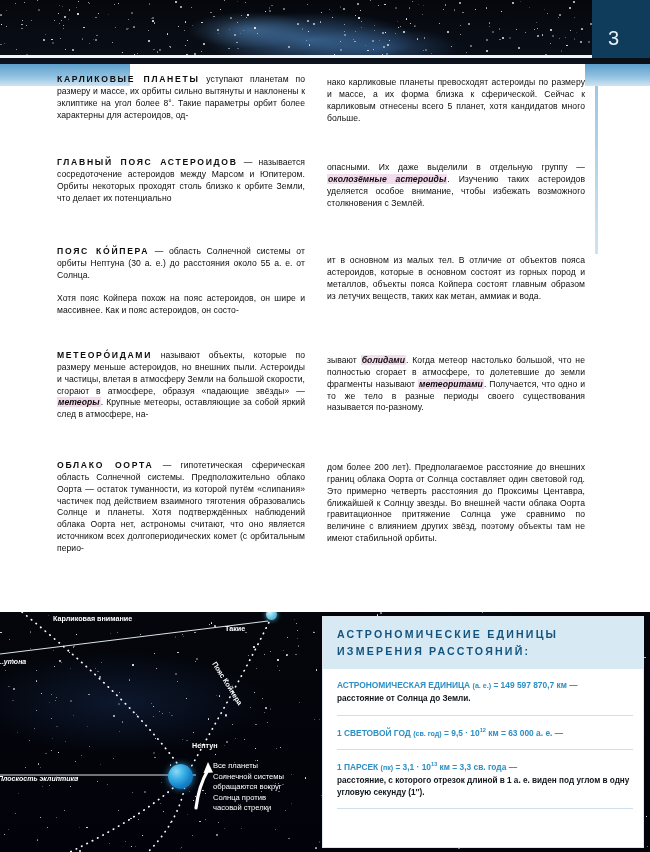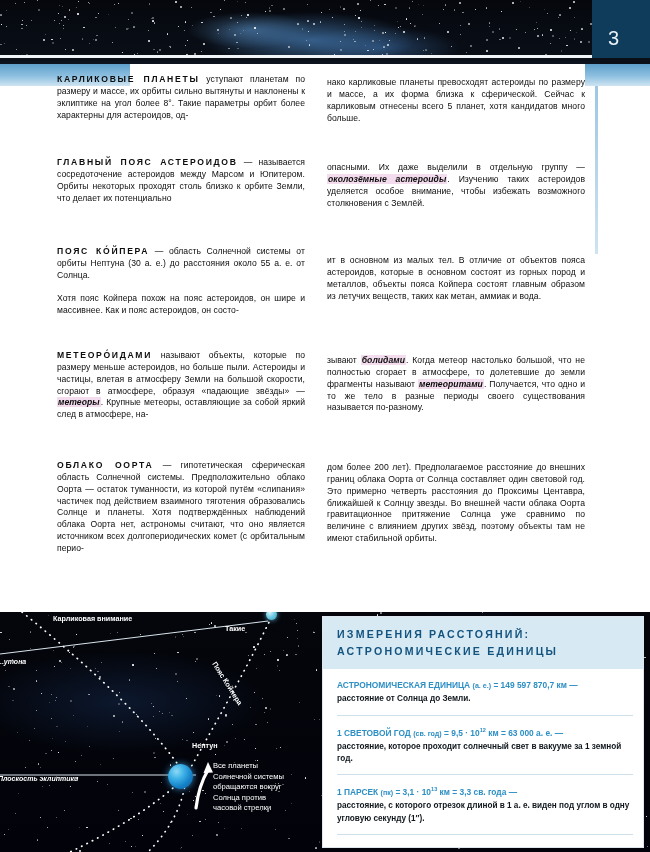--- a/index.html
+++ b/index.html
@@ -471,21 +471,21 @@
 
       <div class="blk col" style="left:0;width:248px;top:172px;">
         <p class="tx">
           <span class="term">ПОЯС КО́ЙПЕРА</span><span> — область Солнечной системы от орбиты Нептуна (30 а. е.) до расстояния около 55 а. е. от Солнца.</span>
         </p>
         <p class="tx">Хотя пояс Койпера похож на пояс астероидов, он шире и массивнее. Как и пояс астероидов, он состо-</p>
       </div>
 
       <div class="blk col" style="left:0;width:248px;top:276px;">
         <p class="tx">
-          <span class="term">МЕТЕОРО́ИДАМИ</span><span> называют объекты, которые по размеру меньше астероидов, но больше пыли. Астероиды и частицы, влетая в атмосферу Земли на большой скорости, сгорают в атмосфере, образуя «падающие звёзды» — </span><span class="hl">метеоры</span><span>. Крупные метеоры, оставляющие за собой яркий след в атмосфере, на-</span>
+          <span class="term">МЕТЕОРО́ИДАМИ</span><span> называют объекты, которые по размеру меньше астероидов, но внешних пыли. Астероиды и частицы, влетая в атмосферу Земли на большой скорости, сгорают в атмосфере, образуя «падающие звёзды» — </span><span class="hl">метеоры</span><span>. Крупные метеоры, оставляющие за собой яркий след в атмосфере, на-</span>
         </p>
       </div>
 
       <div class="blk col" style="left:0;width:248px;top:386px;">
         <p class="tx">
           <span class="term">ОБЛАКО ООРТА</span><span> — гипотетическая сферическая область Солнечной системы. Предположительно облако Оорта — остаток туманности, из которой путём «слипания» частичек под действием взаимного тяготения образовались Солнце и планеты. Хотя подтверждённых наблюдений облака Оорта нет, астрономы считают, что оно является источником всех долгопериодических комет (с орбитальным перио-</span>
         </p>
       </div>
 
     </div>
@@ -976,42 +976,41 @@
           <div>обращаются вокруг</div>
           <div>Солнца против</div>
           <div>часовой стрелки</div>
         </div>
     </div>
   </div>
 
   <div class="aubox">
     <div class="au-title-band"></div>
     <div class="au-title">
+      <div>АСТРОНОМИЧЕСКИЕ ЕДИНИЦЫ</div>
       <div>ИЗМЕРЕНИЯ РАССТОЯНИЙ:</div>
-      <div>АСТРОНОМИЧЕСКИЕ ЕДИНИЦЫ</div>
     </div>
 
     <div class="au-list">
 
       <div class="au-item divided">
         <div class="au-head">
           <span>АСТРОНОМИЧЕСКАЯ ЕДИНИЦА</span>
           <span class="sm">(а. е.)</span>
           <span>= 149 597 870,7 км —</span>
         </div>
         <div class="au-desc">расстояние от Солнца до Земли.</div>
       </div>
 
       <div class="au-item divided">
         <div class="au-head">
           <span>1 СВЕТОВОЙ ГОД</span>
           <span class="sm">(св. год)</span>
           <span>= 9,5 · 10</span><sup>12</sup><span> км = 63 000 а. е. —</span>
         </div>
-        <div class="au-desc">расстояние, которое проходит солнечный свет в вакууме за 1 земной год.</div>
       </div>
 
       <div class="au-item divided">
         <div class="au-head">
           <span>1 ПАРСЕК</span>
           <span class="sm">(пк)</span>
           <span>= 3,1 · 10</span><sup>13</sup><span> км = 3,3 св. года —</span>
         </div>
         <div class="au-desc">расстояние, с которого отрезок длиной в 1 а. е. виден под углом в одну угловую секунду (1″).</div>
       </div>

